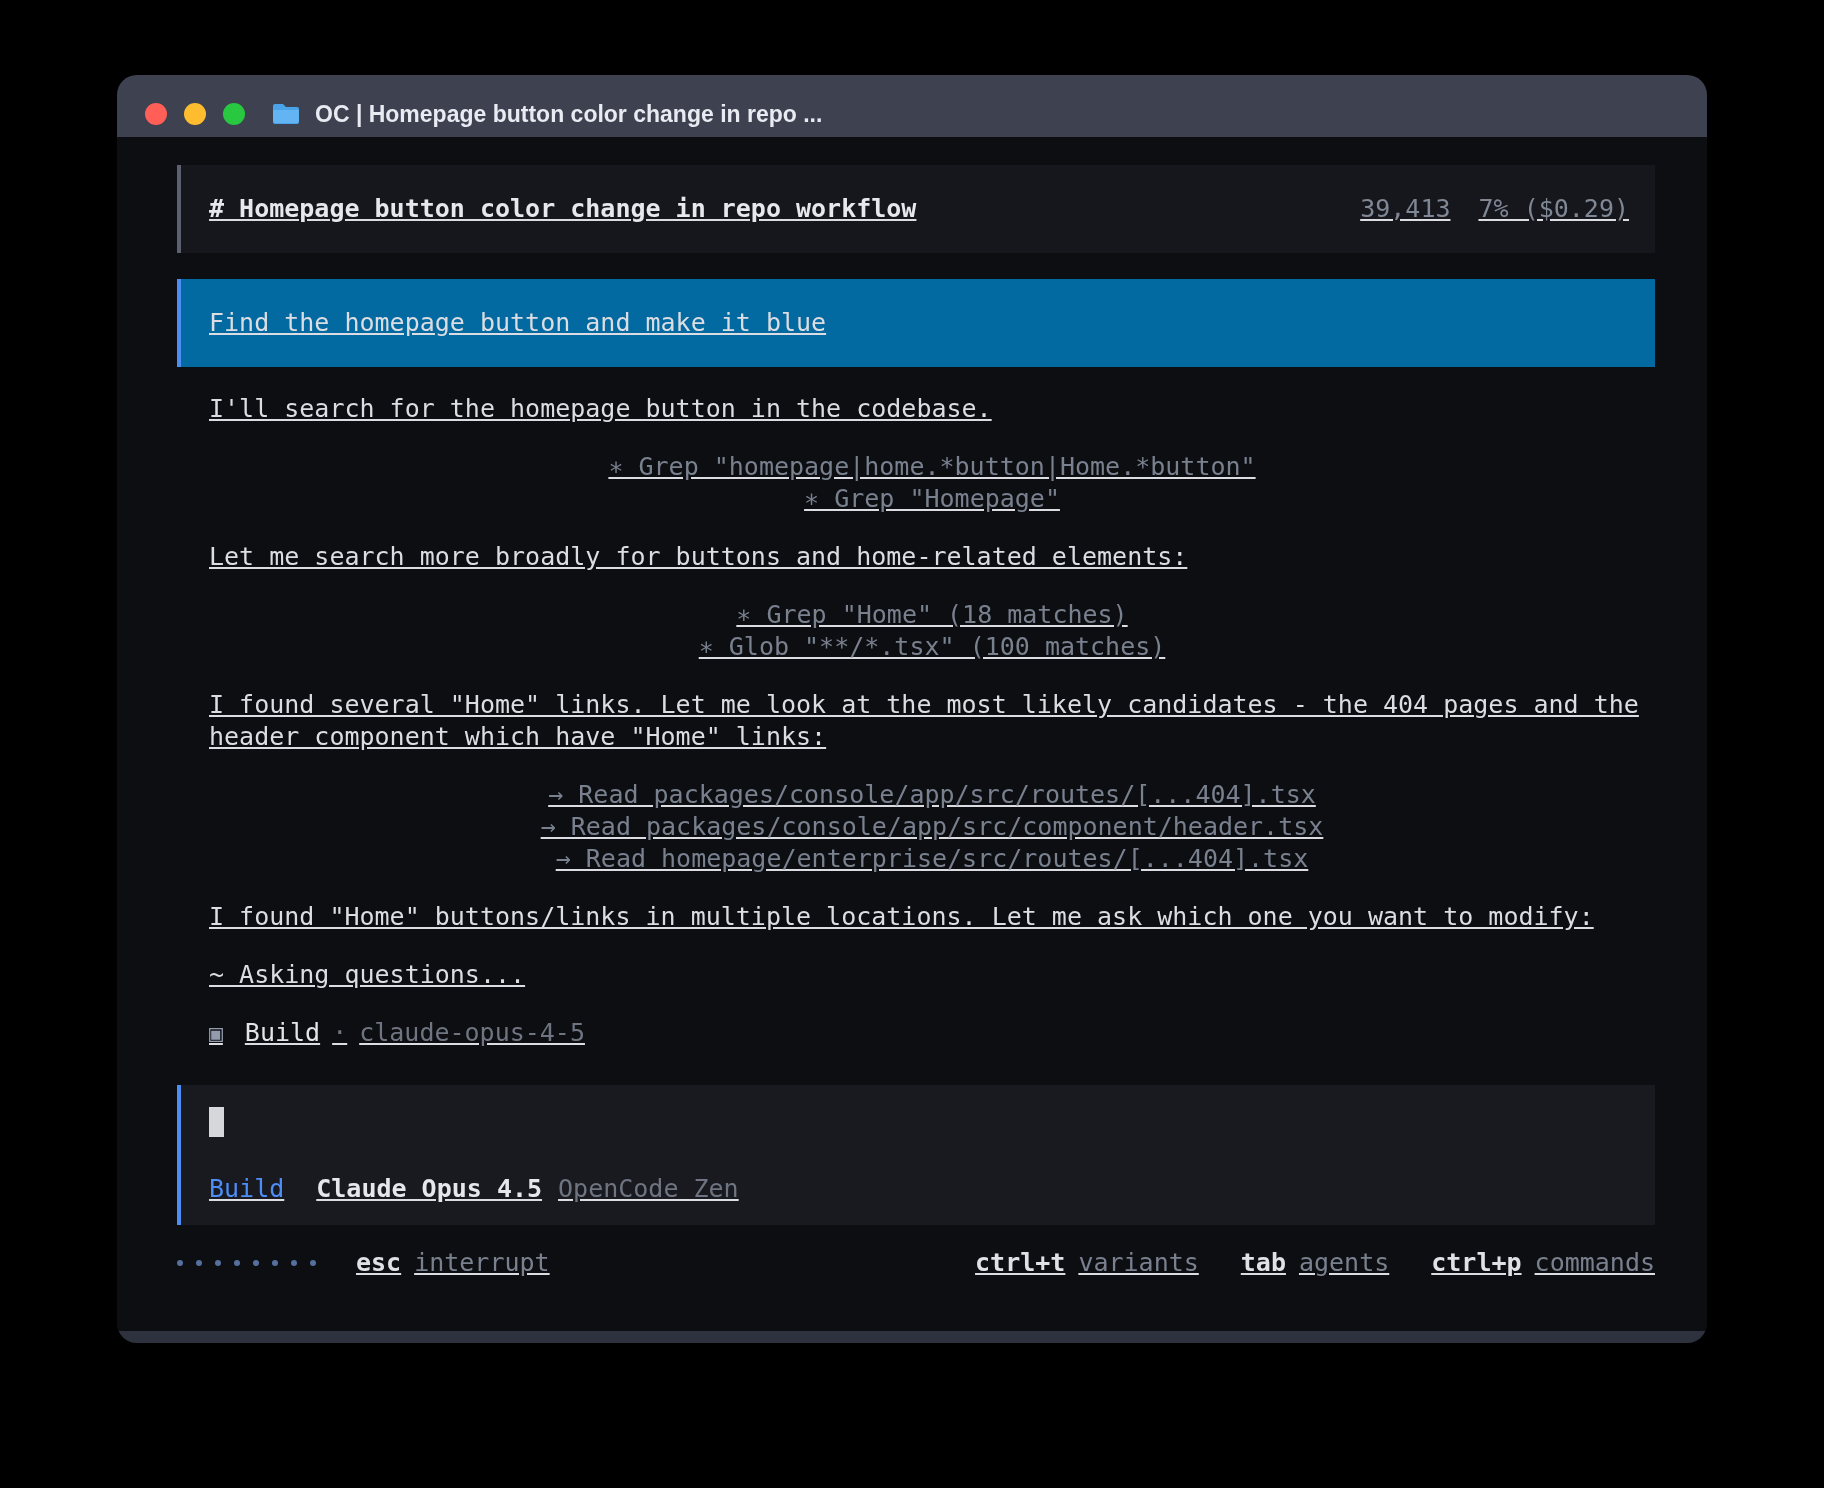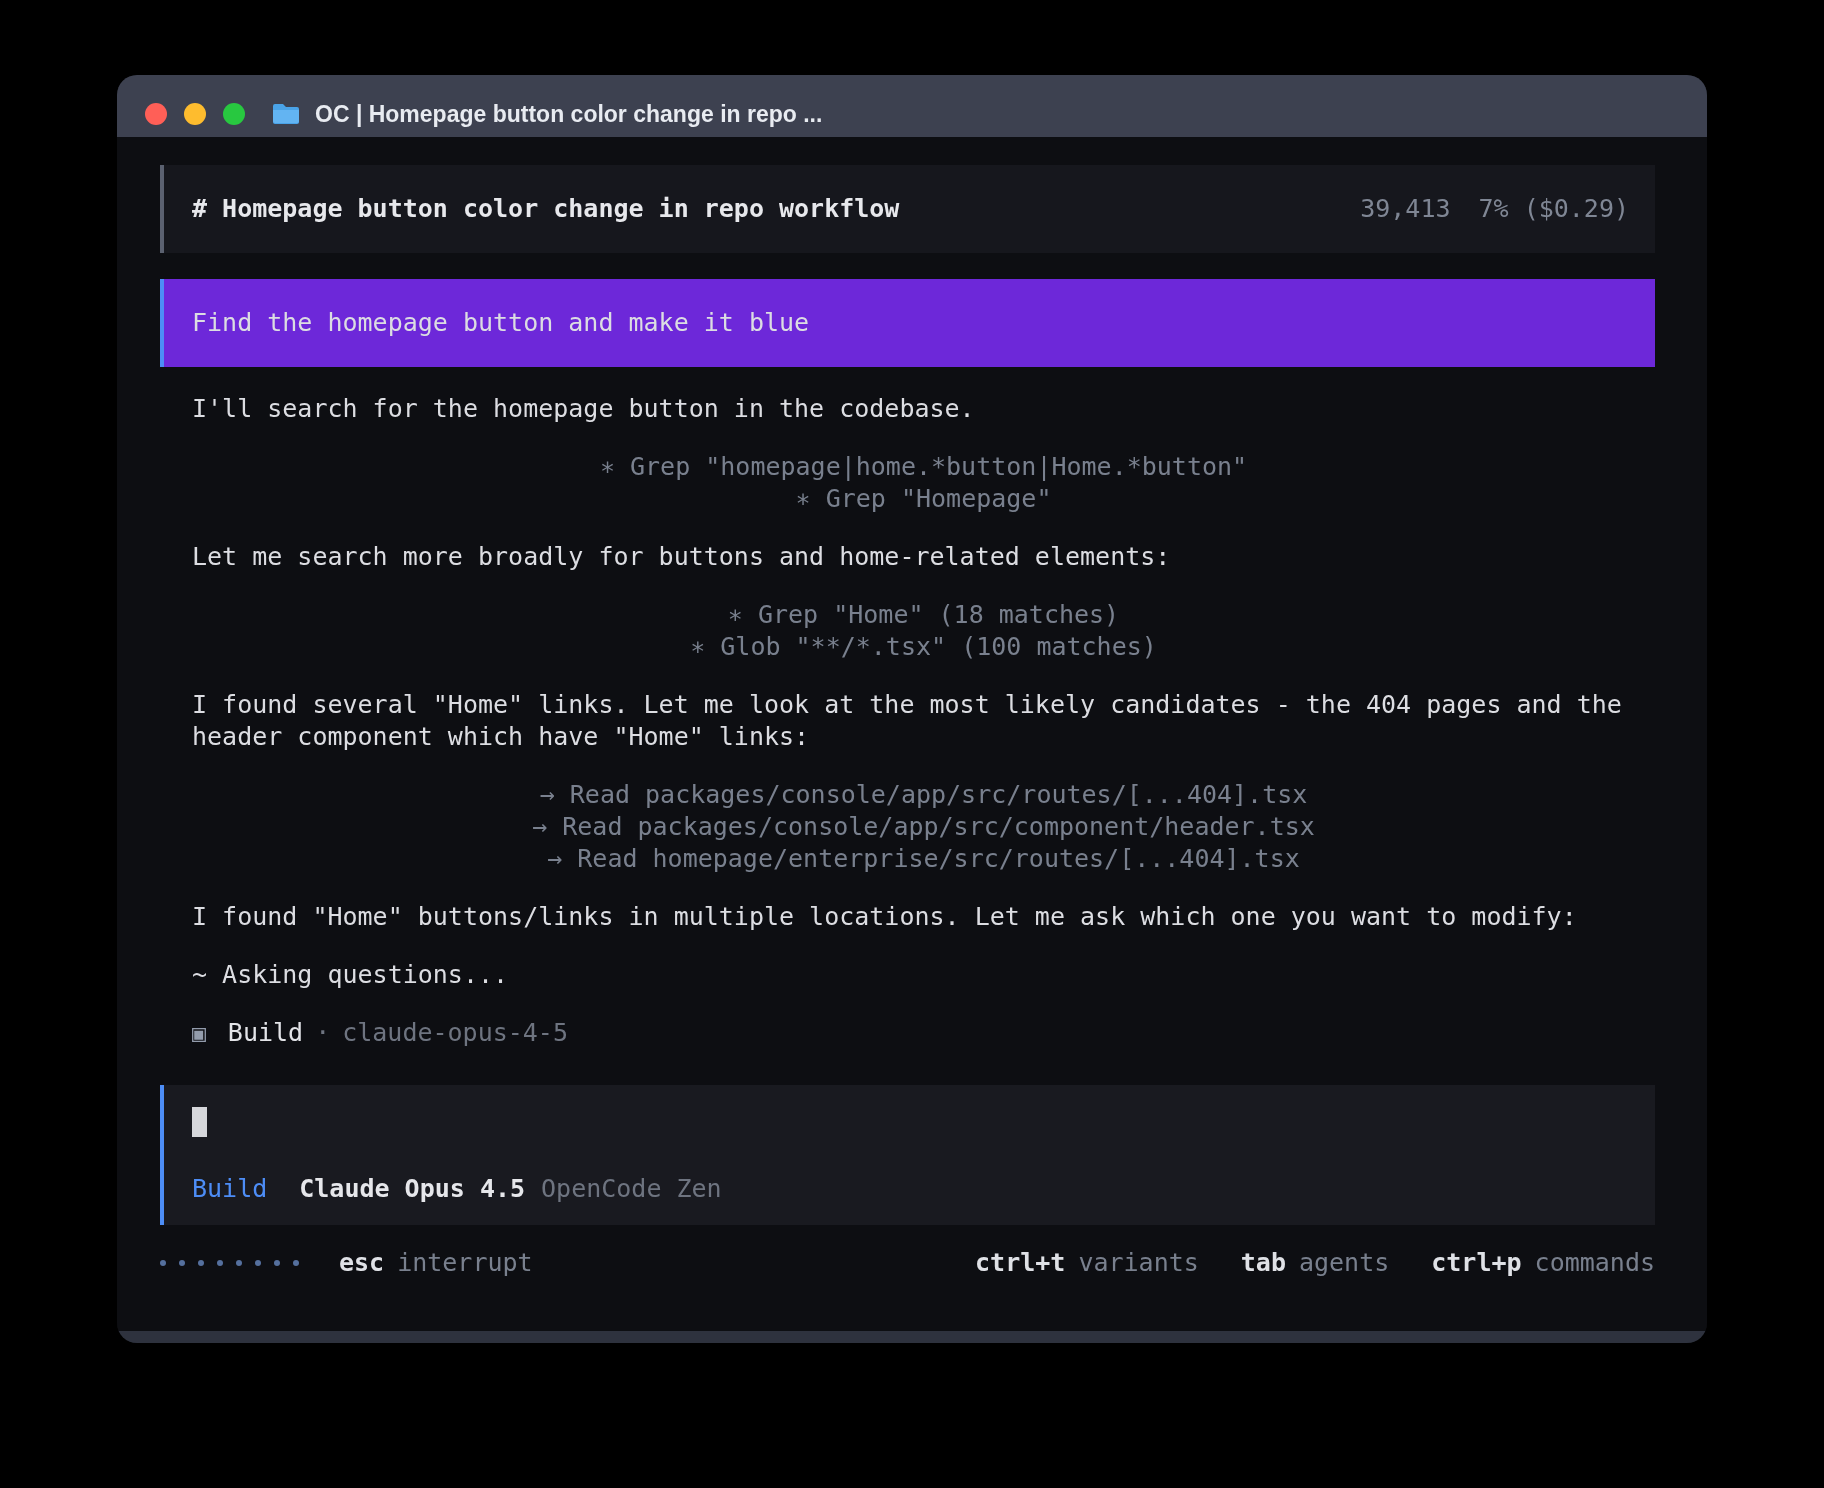--- a/index.html
+++ b/index.html
@@ -51,43 +51,44 @@
     left: 0; right: 0; bottom: 0;
     height: 12px;
     background: #2e323e;
   }
 
   
   .terminal {
     position: absolute;
     top: 62px; left: 0; right: 0; bottom: 12px;
     background: #0d0e12;
-    padding: 28px 52px 0 43px;
+    padding: 28px 52px 0 60px;
     font-size: 25px;
     line-height: 32px;
     color: #dcdde2;
     overflow: hidden;
+    text-decoration: underline;
   }
 
   .block {
     border-left: 4px solid #5b6170;
     background: #16171d;
     padding: 28px 26px 28px 28px;
   }
   .block-header {
     display: flex;
     justify-content: space-between;
     align-items: center;
   }
   .block-header .heading { font-weight: bold; color: #e7e8ec; }
   .block-header .stats { color: #7f8694; display: flex; gap: 28px; }
 
   .block-user {
     margin-top: 26px;
-    background: #6d28d9;
+    background: #0369a1;
     border-left-color: #4d8df6;
   }
 
   .flow { margin: 26px 0 0 32px; }
   .gray { color: #79808e; }
   .tool-line { margin: 0; text-align: center; }
 
   .status-line { margin: 26px 0 0 32px; display: flex; align-items: center; }
   .status-line .sq-icon { color: #939cac; margin-right: 22px; font-size: 23px; }
   .status-line .agent { color: #e3e4e8; }

